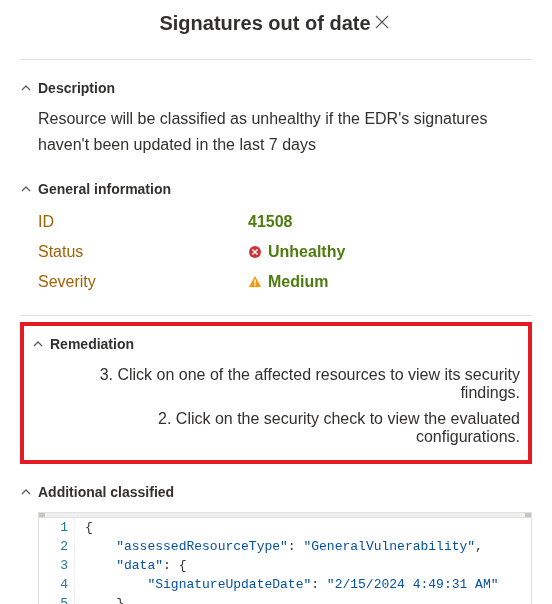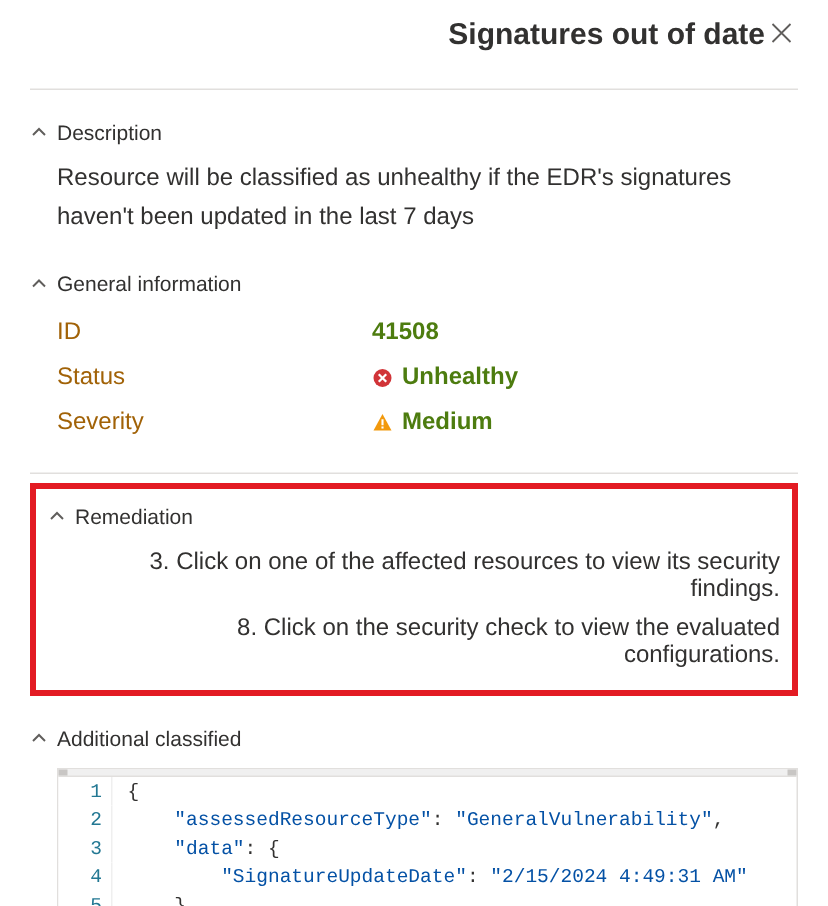--- a/index.html
+++ b/index.html
@@ -8,21 +8,21 @@
     padding: 0;
     font-family: "Segoe UI", -apple-system, sans-serif;
     font-size: 13px;
     color: #323130;
     width: 552px;
     background: #fff;
   }
   .panel { padding: 12px 20px 20px 20px; }
   .header {
     display: flex;
-    justify-content: flex-end;
+    justify-content: center;
     align-items: flex-start;
     padding-bottom: 24px;
     border-bottom: 1px solid #e1dfdd;
     margin-bottom: 8px;
   }
   .header h1 {
     font-size: 20px;
     font-weight: 600;
     margin: 0;
     color: #323130;
@@ -44,21 +44,21 @@
   }
   .chev {
     display: inline-flex;
     width: 12px;
     height: 12px;
     align-items: center;
     justify-content: center;
     color: #605e5c;
   }
   .section-header .title {
-    font-weight: 400;
+    font-weight: 700;
     font-size: 14px;
     color: #323130;
   }
   .section-body { padding: 6px 0 0 18px; font-size: 16px; color: #323130; }
   .section-body.desc { line-height: 1.6; }
   .gi-row { display: flex; padding: 6px 0; }
   .gi-label { width: 210px; color: #a16207; }
   .gi-value { display: flex; align-items: center; gap: 6px; color: #4d7c0f; font-weight: bold; }
   .icon-box {
     display: inline-flex;
@@ -190,21 +190,21 @@
       <div class="section-header">
         <span class="chev">
           <svg width="10" height="10" viewBox="0 0 10 10">
               <path d="M1 7 L5 3 L9 7" stroke="#605e5c" stroke-width="1.3" fill="none"></path>
             </svg>
         </span>
         <span class="title">Remediation</span>
       </div>
       <div class="section-body">
         <div class="rem-step">3. Click on one of the affected resources to view its security findings.</div>
-        <div class="rem-step">8. Click on the security check to view the evaluated configurations.</div>
+        <div class="rem-step">2. Click on the security check to view the evaluated configurations.</div>
       </div>
     </div>
   </div>
 
   <div class="section">
     <div class="section-header">
       <span class="chev">
         <svg width="10" height="10" viewBox="0 0 10 10">
             <path d="M1 7 L5 3 L9 7" stroke="#605e5c" stroke-width="1.3" fill="none"></path>
           </svg>

